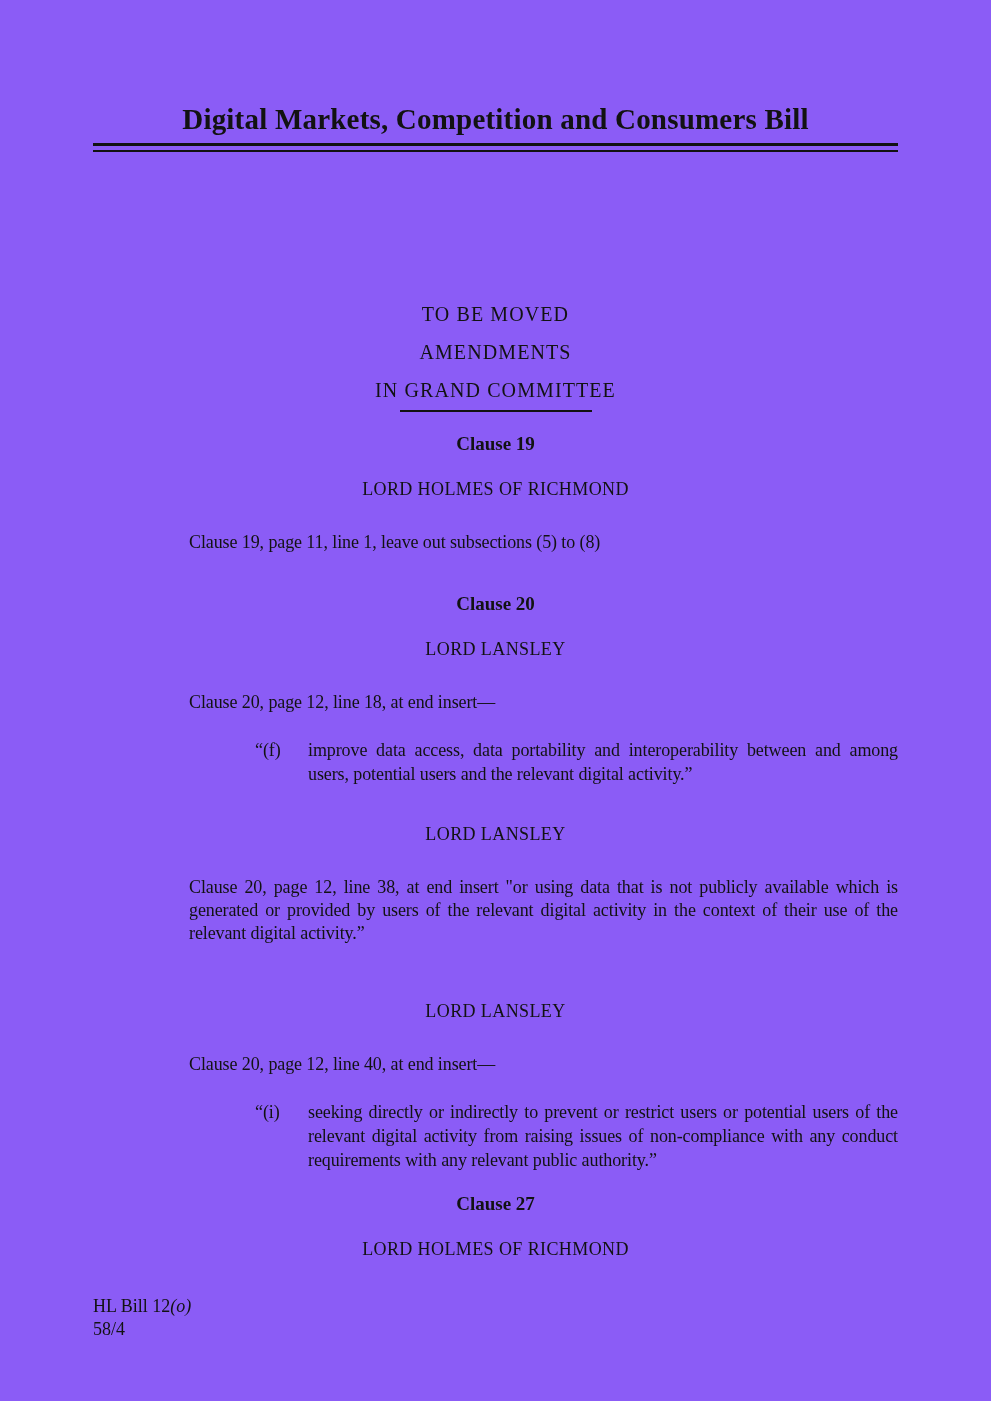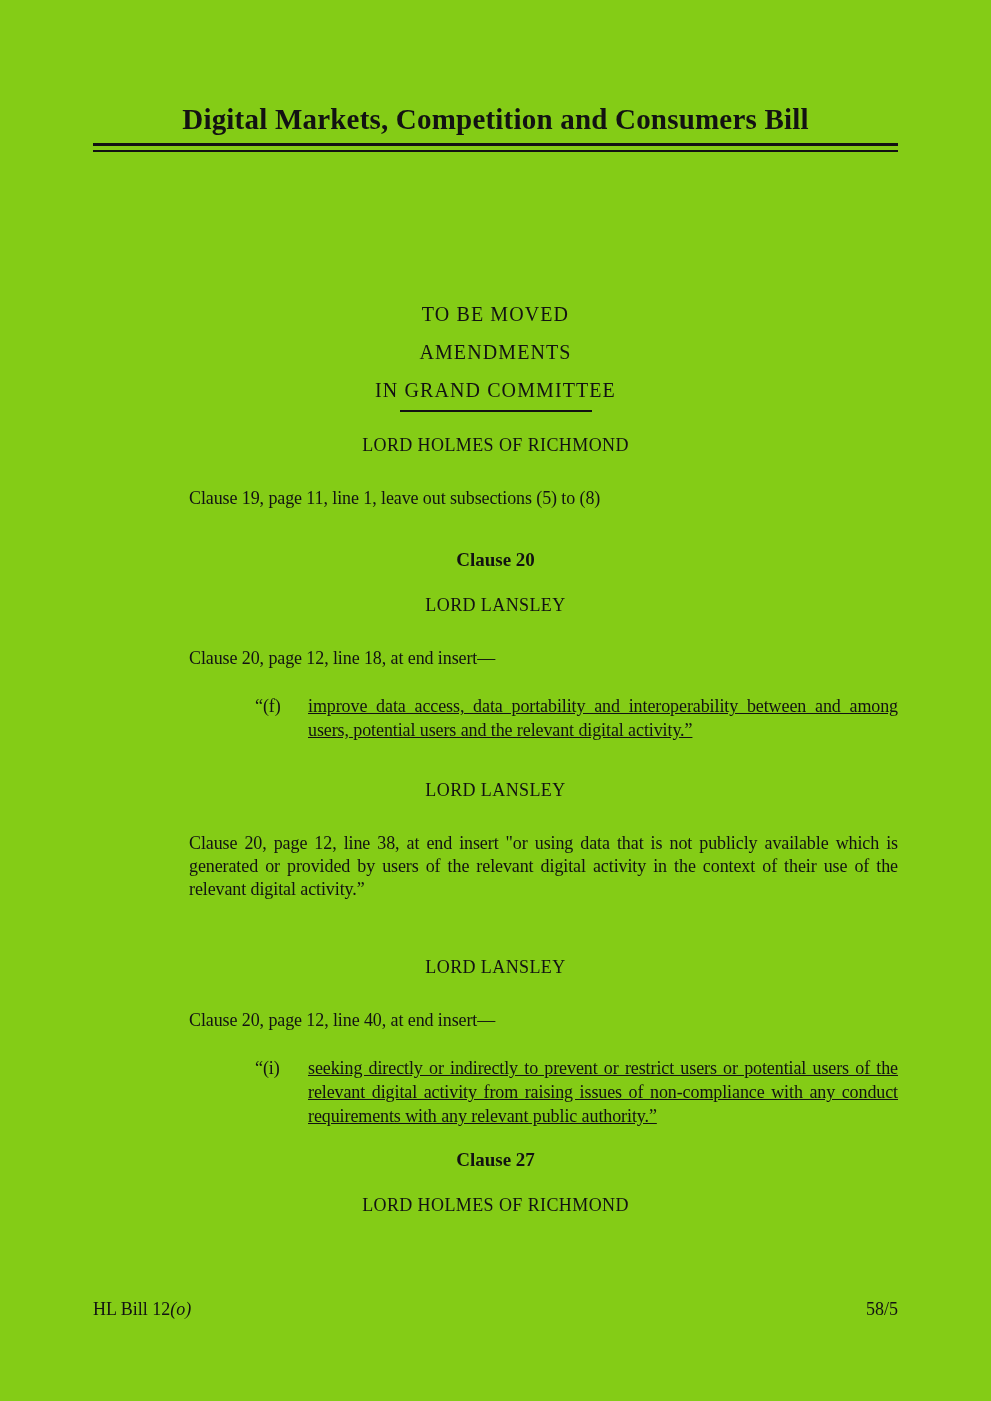--- a/index.html
+++ b/index.html
@@ -5,21 +5,21 @@
   html, body {
     margin: 0;
     padding: 0;
     background: #ffffff;
   }
   .page {
     position: relative;
     width: 991px;
     height: 1401px;
     margin: 0 auto;
-    background: #84cc16;
+    background: #8b5cf6;
     color: #121212;
     font-family: "Liberation Serif", "DejaVu Serif", serif;
     box-sizing: border-box;
     padding: 0 93px;
     display: flex;
     flex-direction: column;
     overflow: hidden;
   }
   .doc-title {
     margin: 103px 0 0 0;
@@ -72,46 +72,47 @@
   }
   .sub-para {
     margin-top: 6px;
     margin-left: 162px;
     display: flex;
     font-size: 18px;
     line-height: 24px;
     letter-spacing: -0.1px;
   }
   .sub-marker { width: 53px; flex: none; }
-  .sub-text { flex: 1; text-align: justify; text-decoration: underline; }
+  .sub-text { flex: 1; text-align: justify; }
   .doc-footer {
     margin-top: auto;
-    margin-bottom: 80px;
+    margin-bottom: 60px;
     display: flex;
-    justify-content: space-between;
     font-size: 18px;
     line-height: 23px;
+    flex-direction: column;
   }
   .doc-footer i { font-style: italic; }
 </style>
 </head>
 <body>
 
 <div class="page">
 
   <h1 class="doc-title">Digital Markets, Competition and Consumers Bill</h1>
   <div class="double-rule"></div>
 
   <div class="preamble">
     <div class="preamble-line">TO BE MOVED</div>
     <div class="preamble-line">AMENDMENTS</div>
     <div class="preamble-line">IN GRAND COMMITTEE</div>
     <div class="preamble-rule"></div>
   </div>
 
+  <div class="clause-heading">Clause 19</div>
   <div class="mover">LORD HOLMES OF RICHMOND</div>
   <p class="amendment">Clause 19, page 11, line 1, leave out subsections (5) to (8)</p>
 
   <div class="clause-heading">Clause 20</div>
   <div class="mover">LORD LANSLEY</div>
   <p class="amendment">Clause 20, page 12, line 18, at end insert—</p>
   <div class="sub-para">
     <span class="sub-marker">“(f)</span>
     <span class="sub-text">improve data access, data portability and interoperability between and among users, potential users and the relevant digital activity.”</span>
   </div>
@@ -124,16 +125,16 @@
   <div class="sub-para">
     <span class="sub-marker">“(i)</span>
     <span class="sub-text">seeking directly or indirectly to prevent or restrict users or potential users of the relevant digital activity from raising issues of non-compliance with any conduct requirements with any relevant public authority.”</span>
   </div>
 
   <div class="clause-heading">Clause 27</div>
   <div class="mover">LORD HOLMES OF RICHMOND</div>
 
   <div class="doc-footer">
     <span><span>HL Bill 12</span><i>(o)</i></span>
-    <span>58/5</span>
+    <span>58/4</span>
   </div>
 
 </div>
 
 </body></html>

